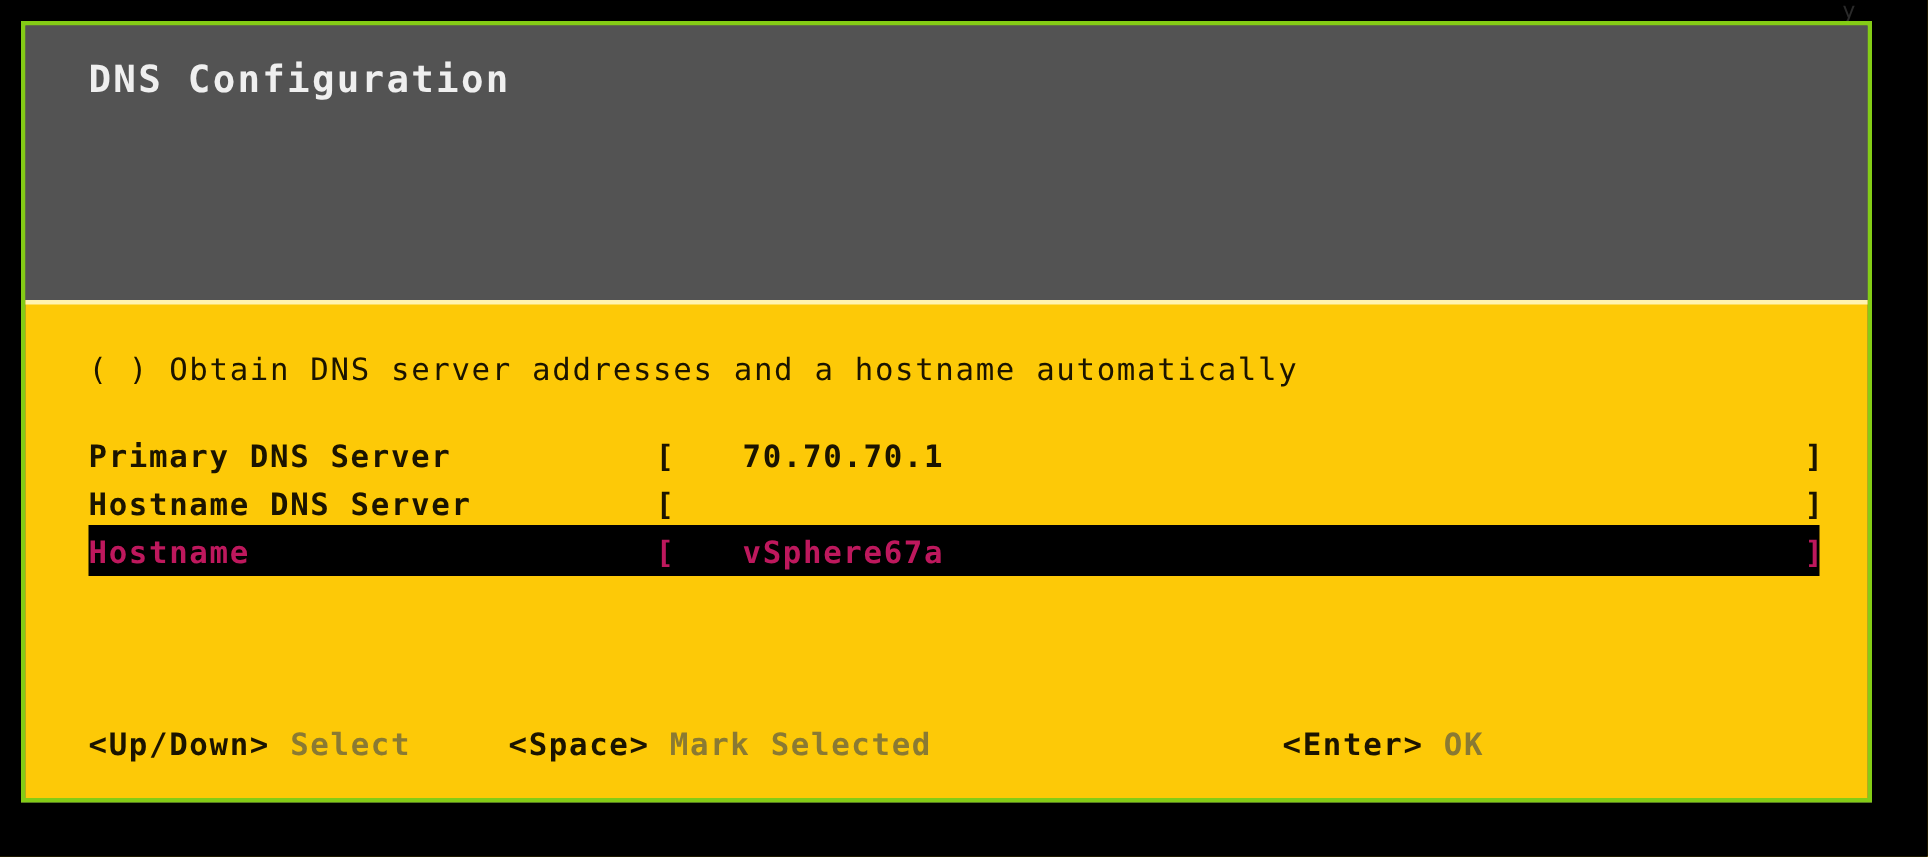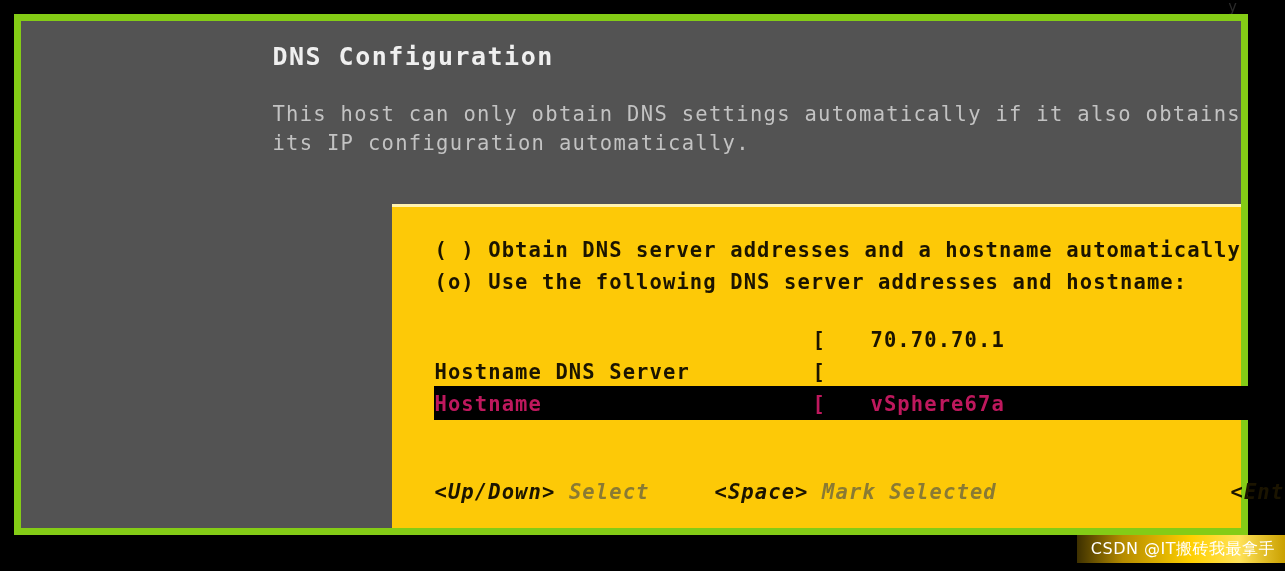--- a/index.html
+++ b/index.html
@@ -32,25 +32,24 @@
   }
 
   
   #dialog {
     position: absolute;
     left: 14px;
     top: 14px;
     width: 1234px;
     height: 521px;
     box-sizing: border-box;
-    border: 7px solid #84cc16;
+    border: 3px solid #84cc16;
     background: #535353;
     display: flex;
     flex-direction: column;
-    align-items: flex-end;
   }
 
   
   .header {
     background: #535353;
     height: 183px;
     box-sizing: border-box;
     padding: 21px 0 0 42px;
     flex: 0 0 auto;
   }
@@ -79,21 +78,21 @@
     border-top: 3px solid #fff3b0;
     box-sizing: border-box;
   }
 
   .options {
     padding: 27px 0 0 42px;
   }
   .opt-row {
     color: #1b1400;
     font-size: 20.5px;
-    font-weight: bold;
+    font-weight: normal;
     letter-spacing: 1.1px;
     line-height: 32px;
     white-space: nowrap;
   }
 
   
   .fields {
     margin-top: 26px;
     position: relative;
   }
@@ -156,21 +155,20 @@
     width: 100%;
     height: 30px;
     line-height: 30px;
     font-size: 20.5px;
     letter-spacing: 1.1px;
     white-space: nowrap;
   }
   .footer .grp {
     position: absolute;
     top: 0;
-    font-style: italic;
   }
   .key {
     color: #1b1400;
     font-weight: bold;
   }
   .act {
     color: #8a7a33;
     font-weight: bold;
   }
 
@@ -195,40 +193,34 @@
 <body>
 
 <div id="screen">
 
   <span class="bg-artifact" style="left:1228px; top:-2px;">y</span>
 
   <div id="dialog">
 
     <div class="header">
       <div class="title">DNS Configuration</div>
-      <div class="desc">
-        <div>This host can only obtain DNS settings automatically if it also obtains</div>
-        <div>its IP configuration automatically.</div>
-      </div>
     </div>
 
     <div class="body">
 
       <div class="options">
         <div class="opt-row">
           <span>( )</span><span>&nbsp;</span><span>Obtain DNS server addresses and a hostname automatically</span>
         </div>
-        <div class="opt-row">
-          <span>(o)</span><span>&nbsp;</span><span>Use the following DNS server addresses and hostname:</span>
-        </div>
       </div>
 
       <div class="fields">
 
         <div class="field-row">
+          <span class="lbl">Primary DNS Server</span>
           <span class="br-open">[</span>
           <span class="val">70.70.70.1</span>
           <span class="br-close">]</span>
         </div>
 
         <div class="field-row">
           <span class="lbl">Hostname DNS Server</span>
           <span class="br-open">[</span>
           <span class="val"></span>
           <span class="br-close">]</span>
@@ -252,15 +244,14 @@
           <span class="key">&lt;Space&gt;</span><span>&nbsp;</span><span class="act">Mark Selected</span>
         </span>
         <span class="grp" style="left:838px;">
           <span class="key">&lt;Enter&gt;</span><span>&nbsp;</span><span class="act">OK</span>
         </span>
       </div>
 
     </div>
   </div>
 
-  <div id="watermark">CSDN @IT搬砖我最拿手</div>
 
 </div>
 
 </body></html>

